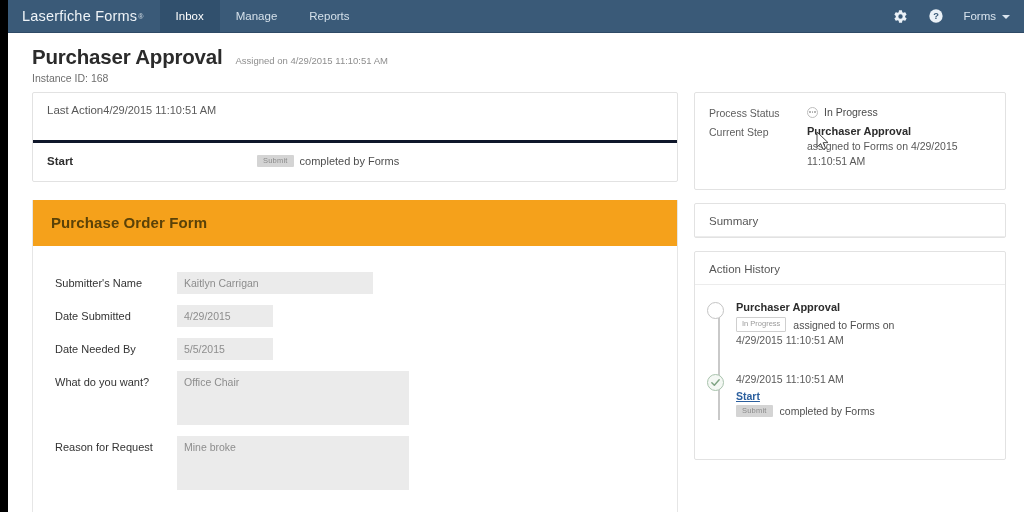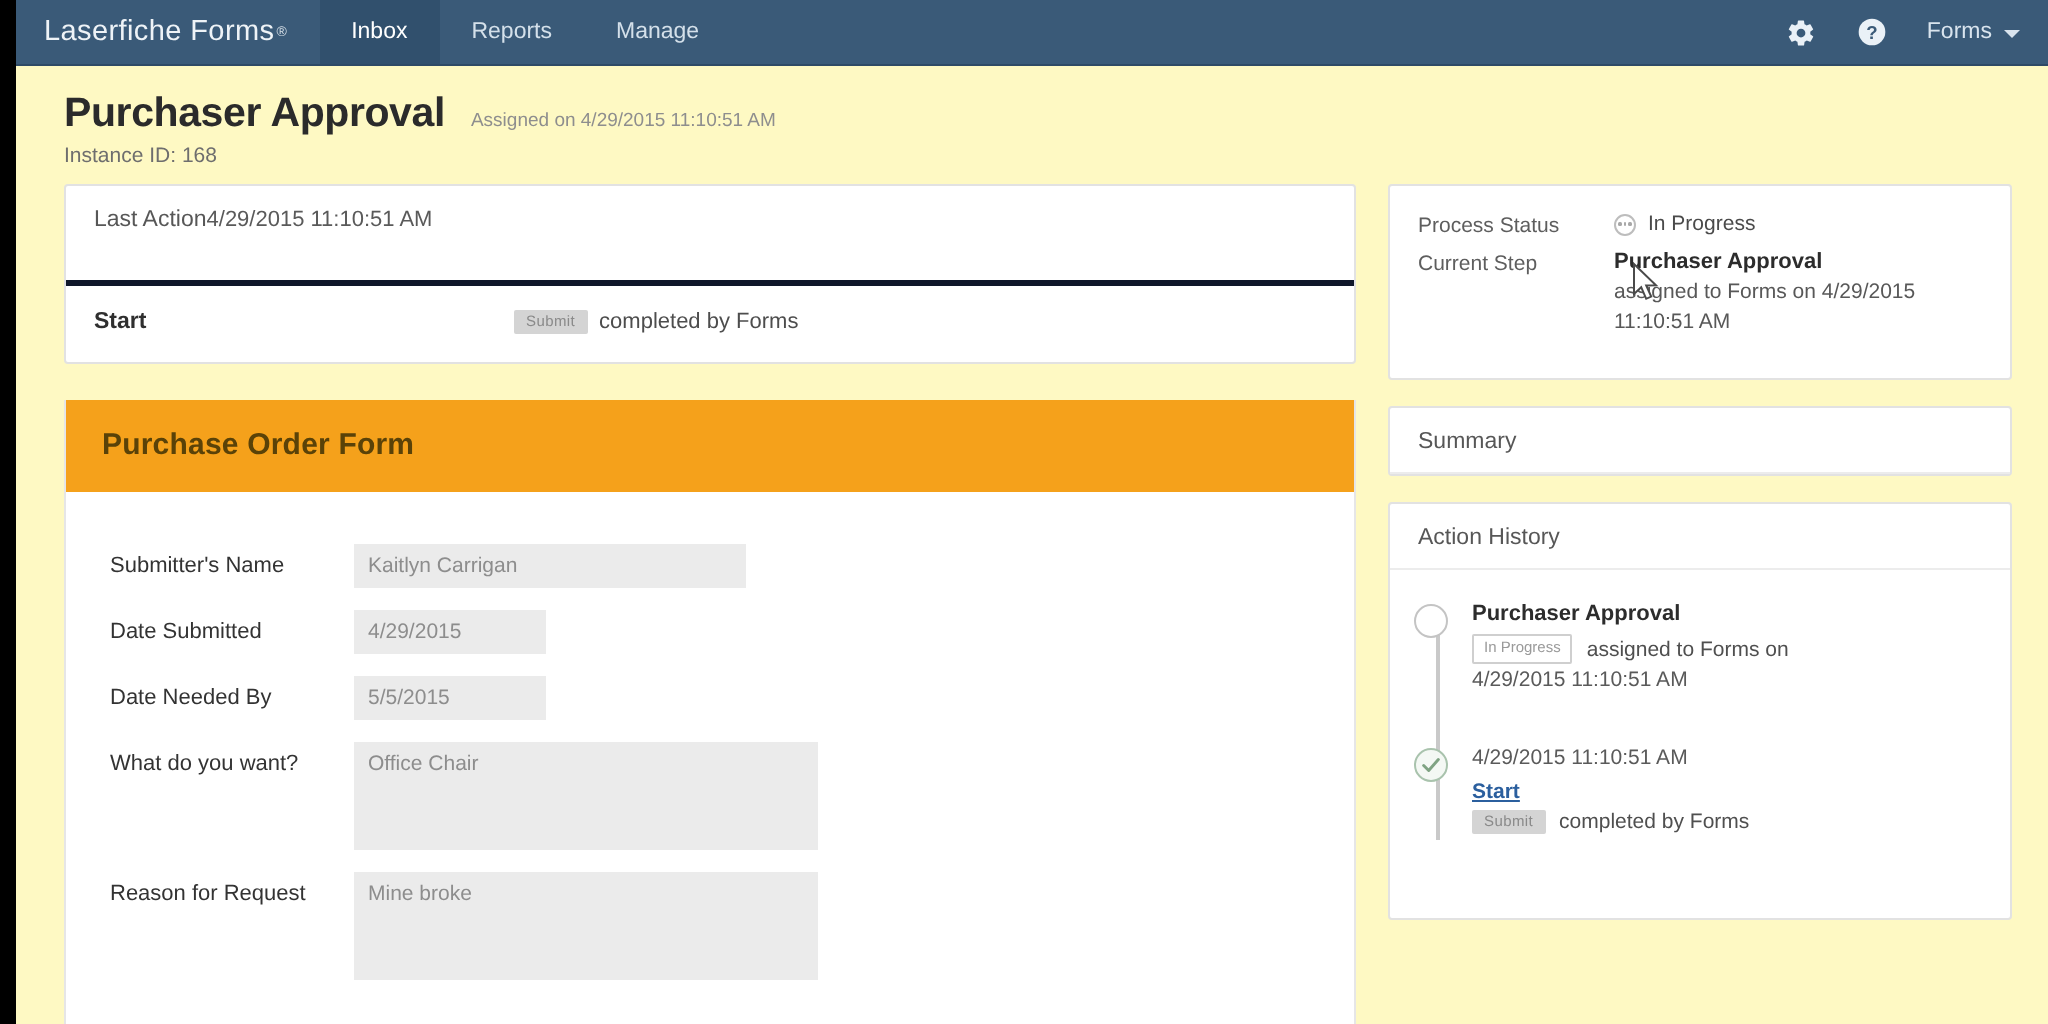--- a/index.html
+++ b/index.html
@@ -26,21 +26,21 @@
     left: 0; top: 0;
     width: 8px; height: 512px;
     background: #000;
     z-index: 60;
   }
 
   .app {
     position: absolute;
     left: 8px; top: 0;
     width: 1016px; height: 512px;
-    background: #fef9c3;
+    background: #ffffff;
     overflow: hidden;
   }
 
   
   .topnav {
     position: relative;
     height: 33px;
     background: #3a5a78;
     display: flex;
     align-items: stretch;
@@ -391,24 +391,24 @@
       <div class="brand">
         <span>Laserfiche Forms</span>
           <span class="tm">®</span>
       </div>
 
       <div class="navtabs">
         <div class="navtab active">
           <span>Inbox</span>
         </div>
         <div class="navtab">
+          <span>Manage</span>
+        </div>
+        <div class="navtab">
           <span>Reports</span>
-        </div>
-        <div class="navtab">
-          <span>Manage</span>
         </div>
       </div>
 
       <div class="nav-right">
         <div class="nav-icon">
           <svg width="15" height="15" viewBox="0 0 24 24" fill="#eaf1f7">
             <path d="M19.4 13c.04-.32.06-.66.06-1s-.02-.68-.07-1l2.11-1.63a.5.5 0 0 0 .12-.64l-2-3.46a.5.5 0 0 0-.6-.22l-2.49 1a7.3 7.3 0 0 0-1.73-1l-.38-2.65A.5.5 0 0 0 14 2h-4a.5.5 0 0 0-.5.42l-.38 2.65c-.62.25-1.2.59-1.73 1l-2.49-1a.5.5 0 0 0-.6.22l-2 3.46a.5.5 0 0 0 .12.64L4.54 11c-.05.32-.07.66-.07 1s.02.68.07 1l-2.11 1.63a.5.5 0 0 0-.12.64l2 3.46c.12.22.39.3.6.22l2.49-1c.53.41 1.11.75 1.73 1l.38 2.65A.5.5 0 0 0 10 22h4a.5.5 0 0 0 .5-.42l.38-2.65c.62-.25 1.2-.59 1.73-1l2.49 1c.22.08.48 0 .6-.22l2-3.46a.5.5 0 0 0-.12-.64L19.4 13zM12 15.5A3.5 3.5 0 1 1 12 8.5a3.5 3.5 0 0 1 0 7z"></path>
           </svg>
         </div>
         <div class="nav-icon">

